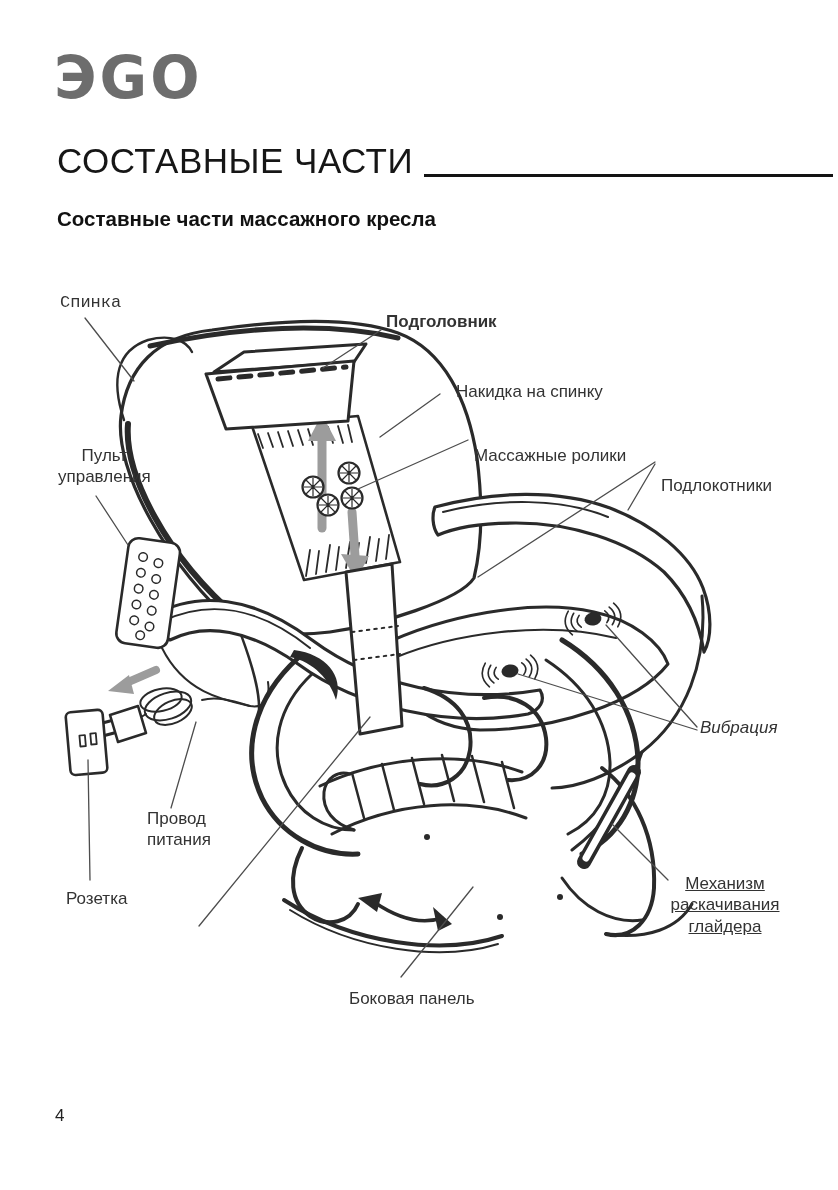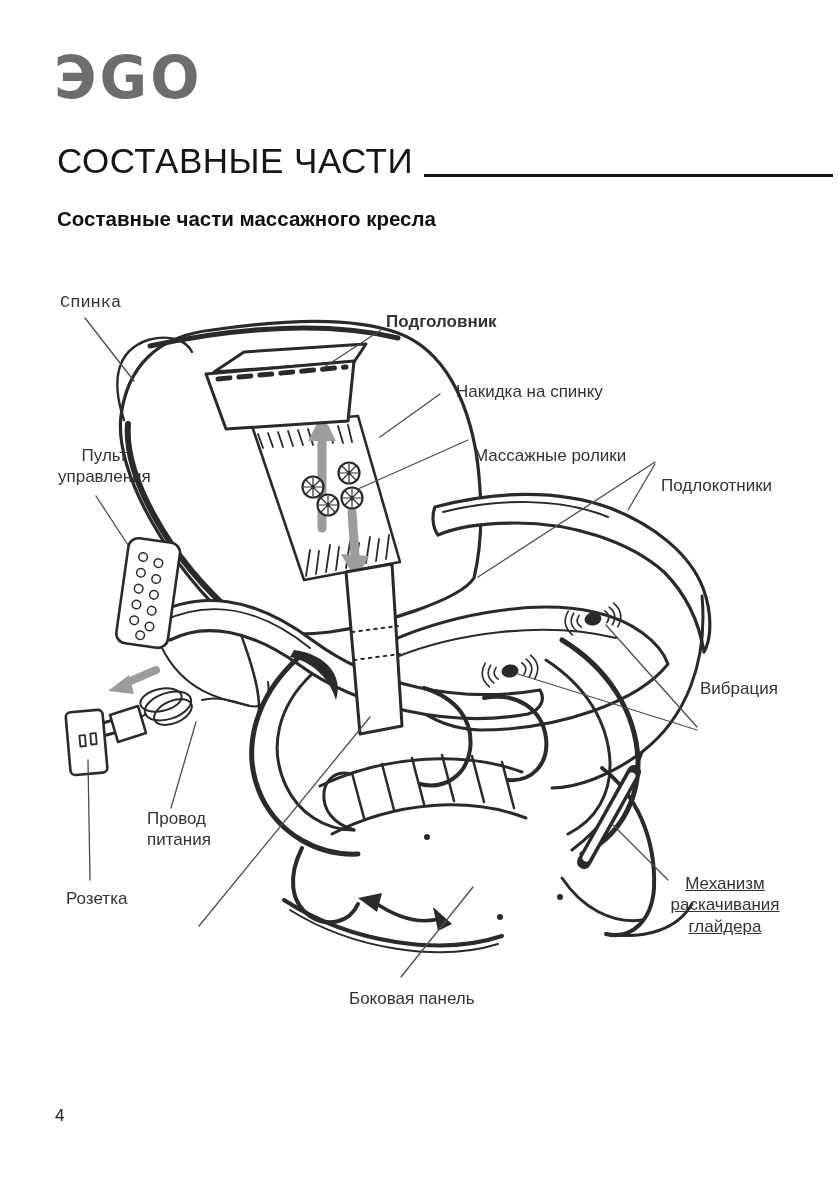--- a/index.html
+++ b/index.html
@@ -210,21 +210,21 @@
     </g>
   </svg>
 
   <div class="lbl" style="left:60px;  top:292px;font-family:Liberation Mono, monospace;">Спинка</div>
   <div class="lbl" style="left:386px; top:311px;font-weight:bold;">Подголовник</div>
   <div class="lbl" style="left:444px; top:381px;margin-left:12px;">Накидка на спинку</div>
   <div class="lbl" style="left:474px; top:424px;margin-top:21px;">Массажные ролики</div>
   <div class="lbl" style="left:661px; top:444px;margin-top:31px;">Подлокотники</div>
   <div class="lbl" style="left:58px;  top:445px;text-align:center;">Пульт
 управления</div>
-  <div class="lbl" style="left:700px; top:678px;">Вибрация</div>
+  <div class="lbl" style="left:700px; top:717px;font-style:italic;">Вибрация</div>
   <div class="lbl" style="left:147px; top:808px;">Провод
 питания</div>
   <div class="lbl" style="left:66px;  top:888px;">Розетка</div>
   <div class="lbl lbl-center" style="left:645px; top:873px; width:160px;text-decoration:underline;">Механизм
 раскачивания
 глайдера</div>
   <div class="lbl" style="left:349px; top:988px;">Боковая панель</div>
 
   <div class="abs page-number">4</div>
 </div>

